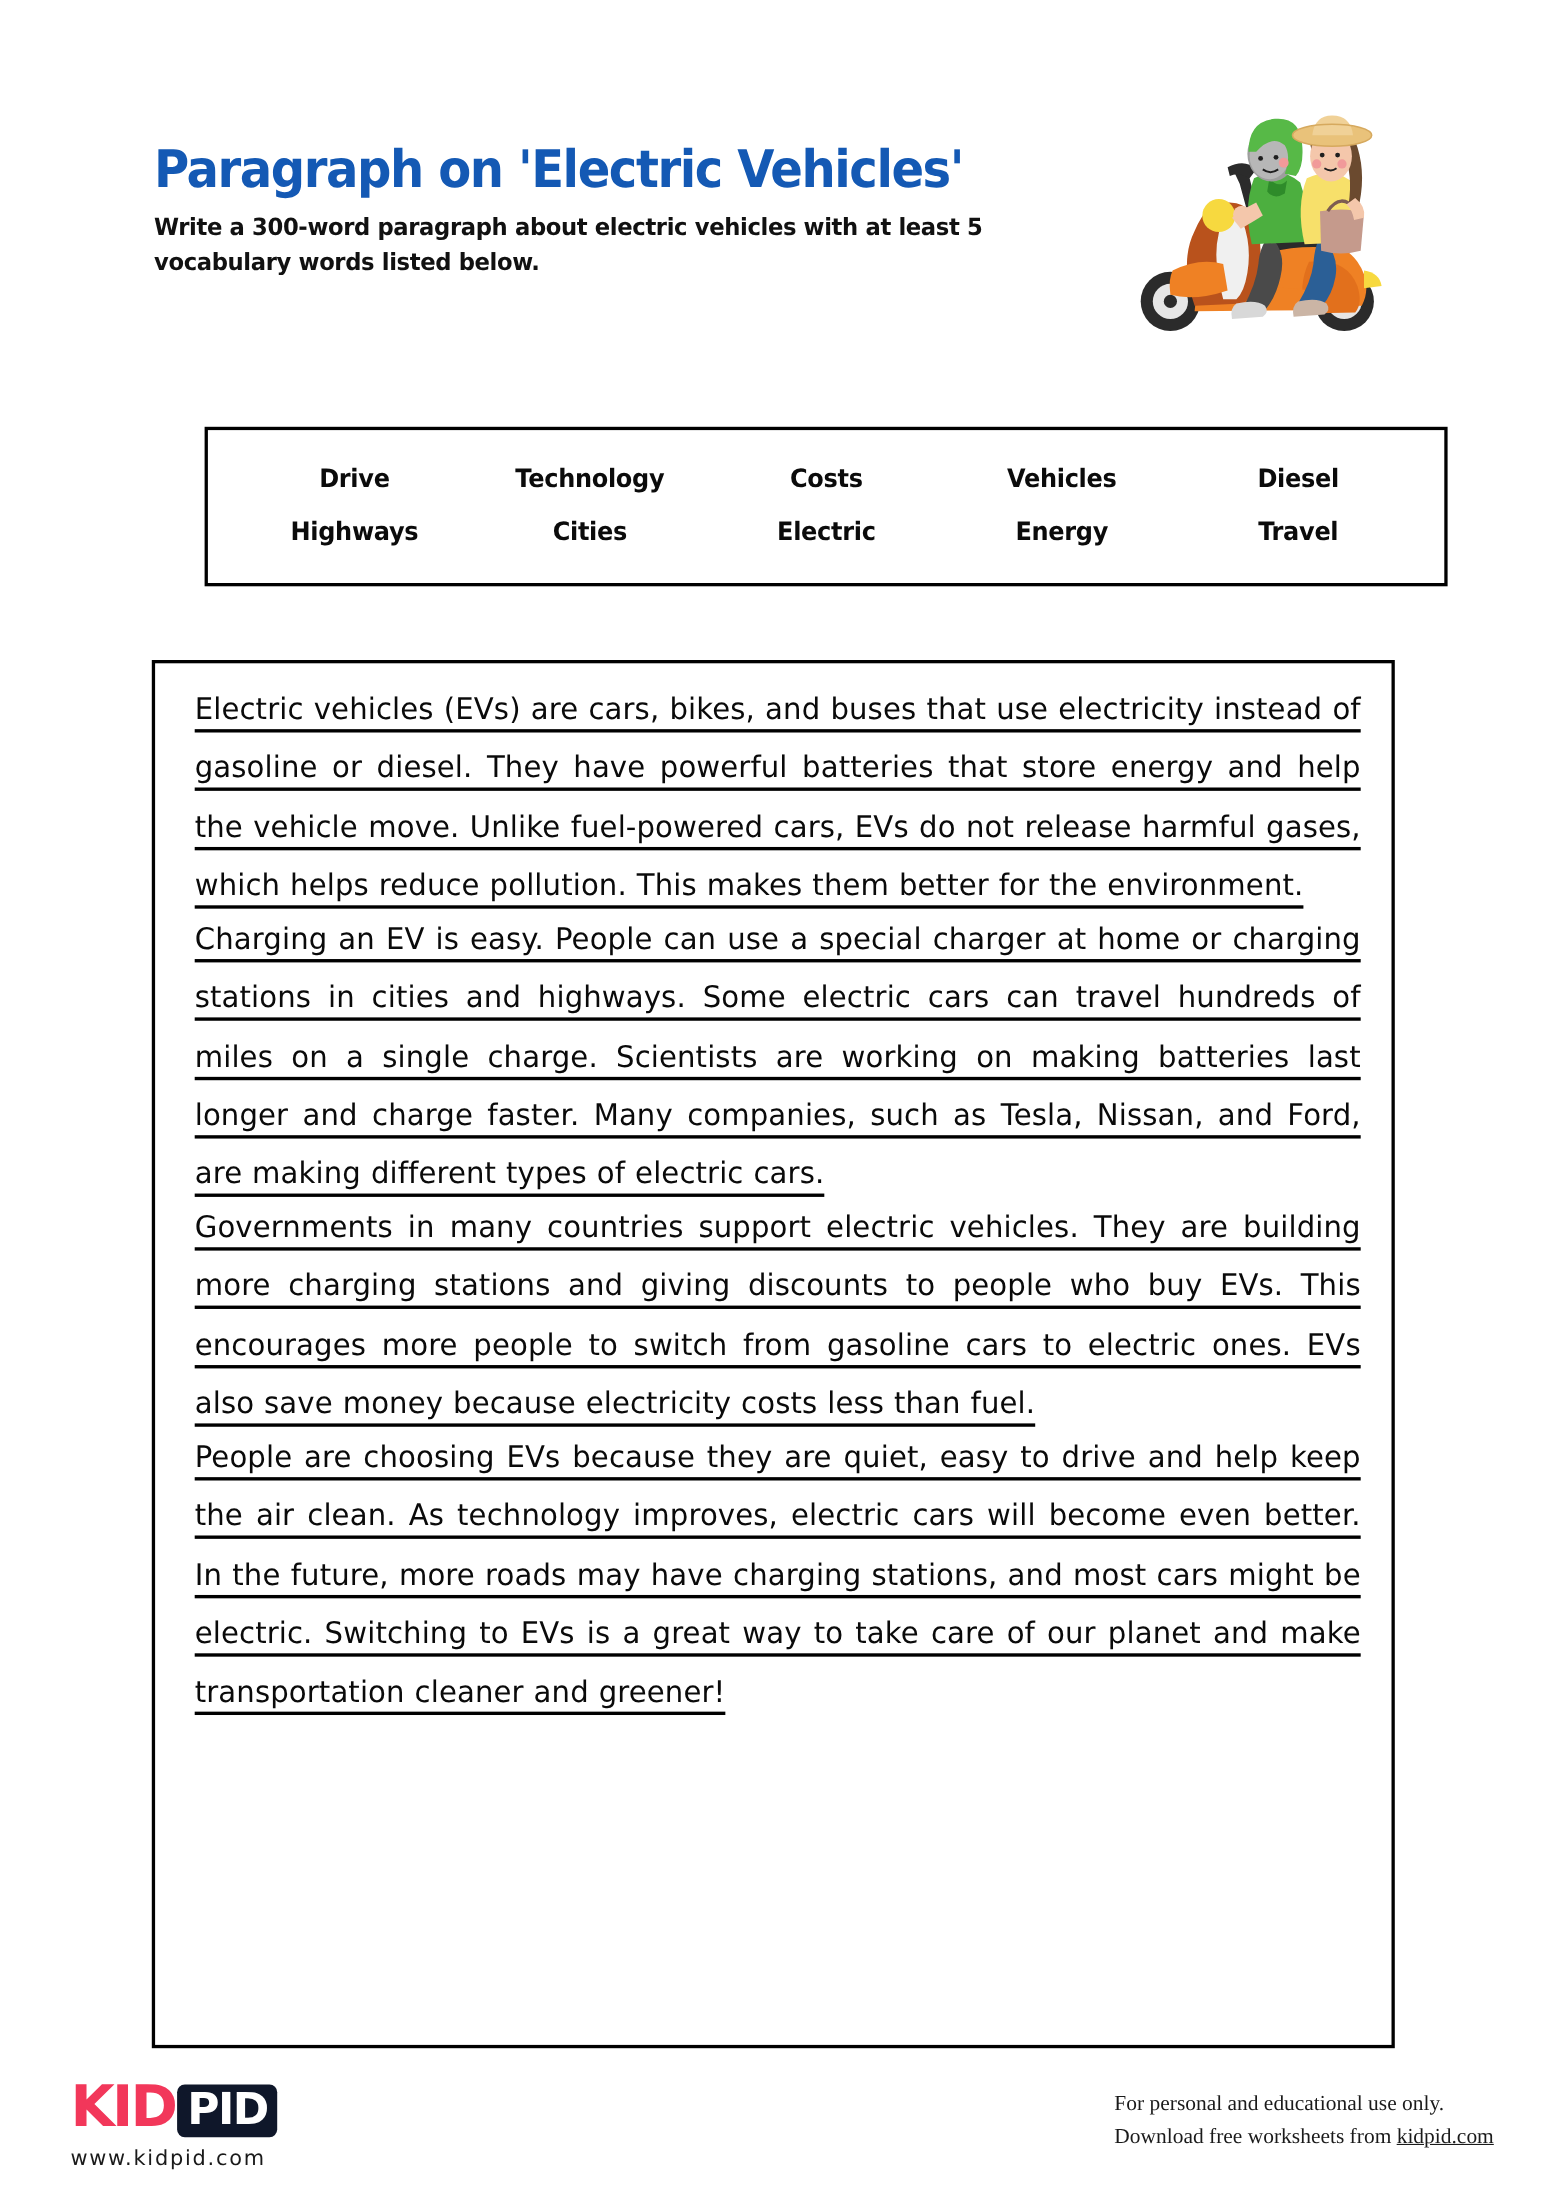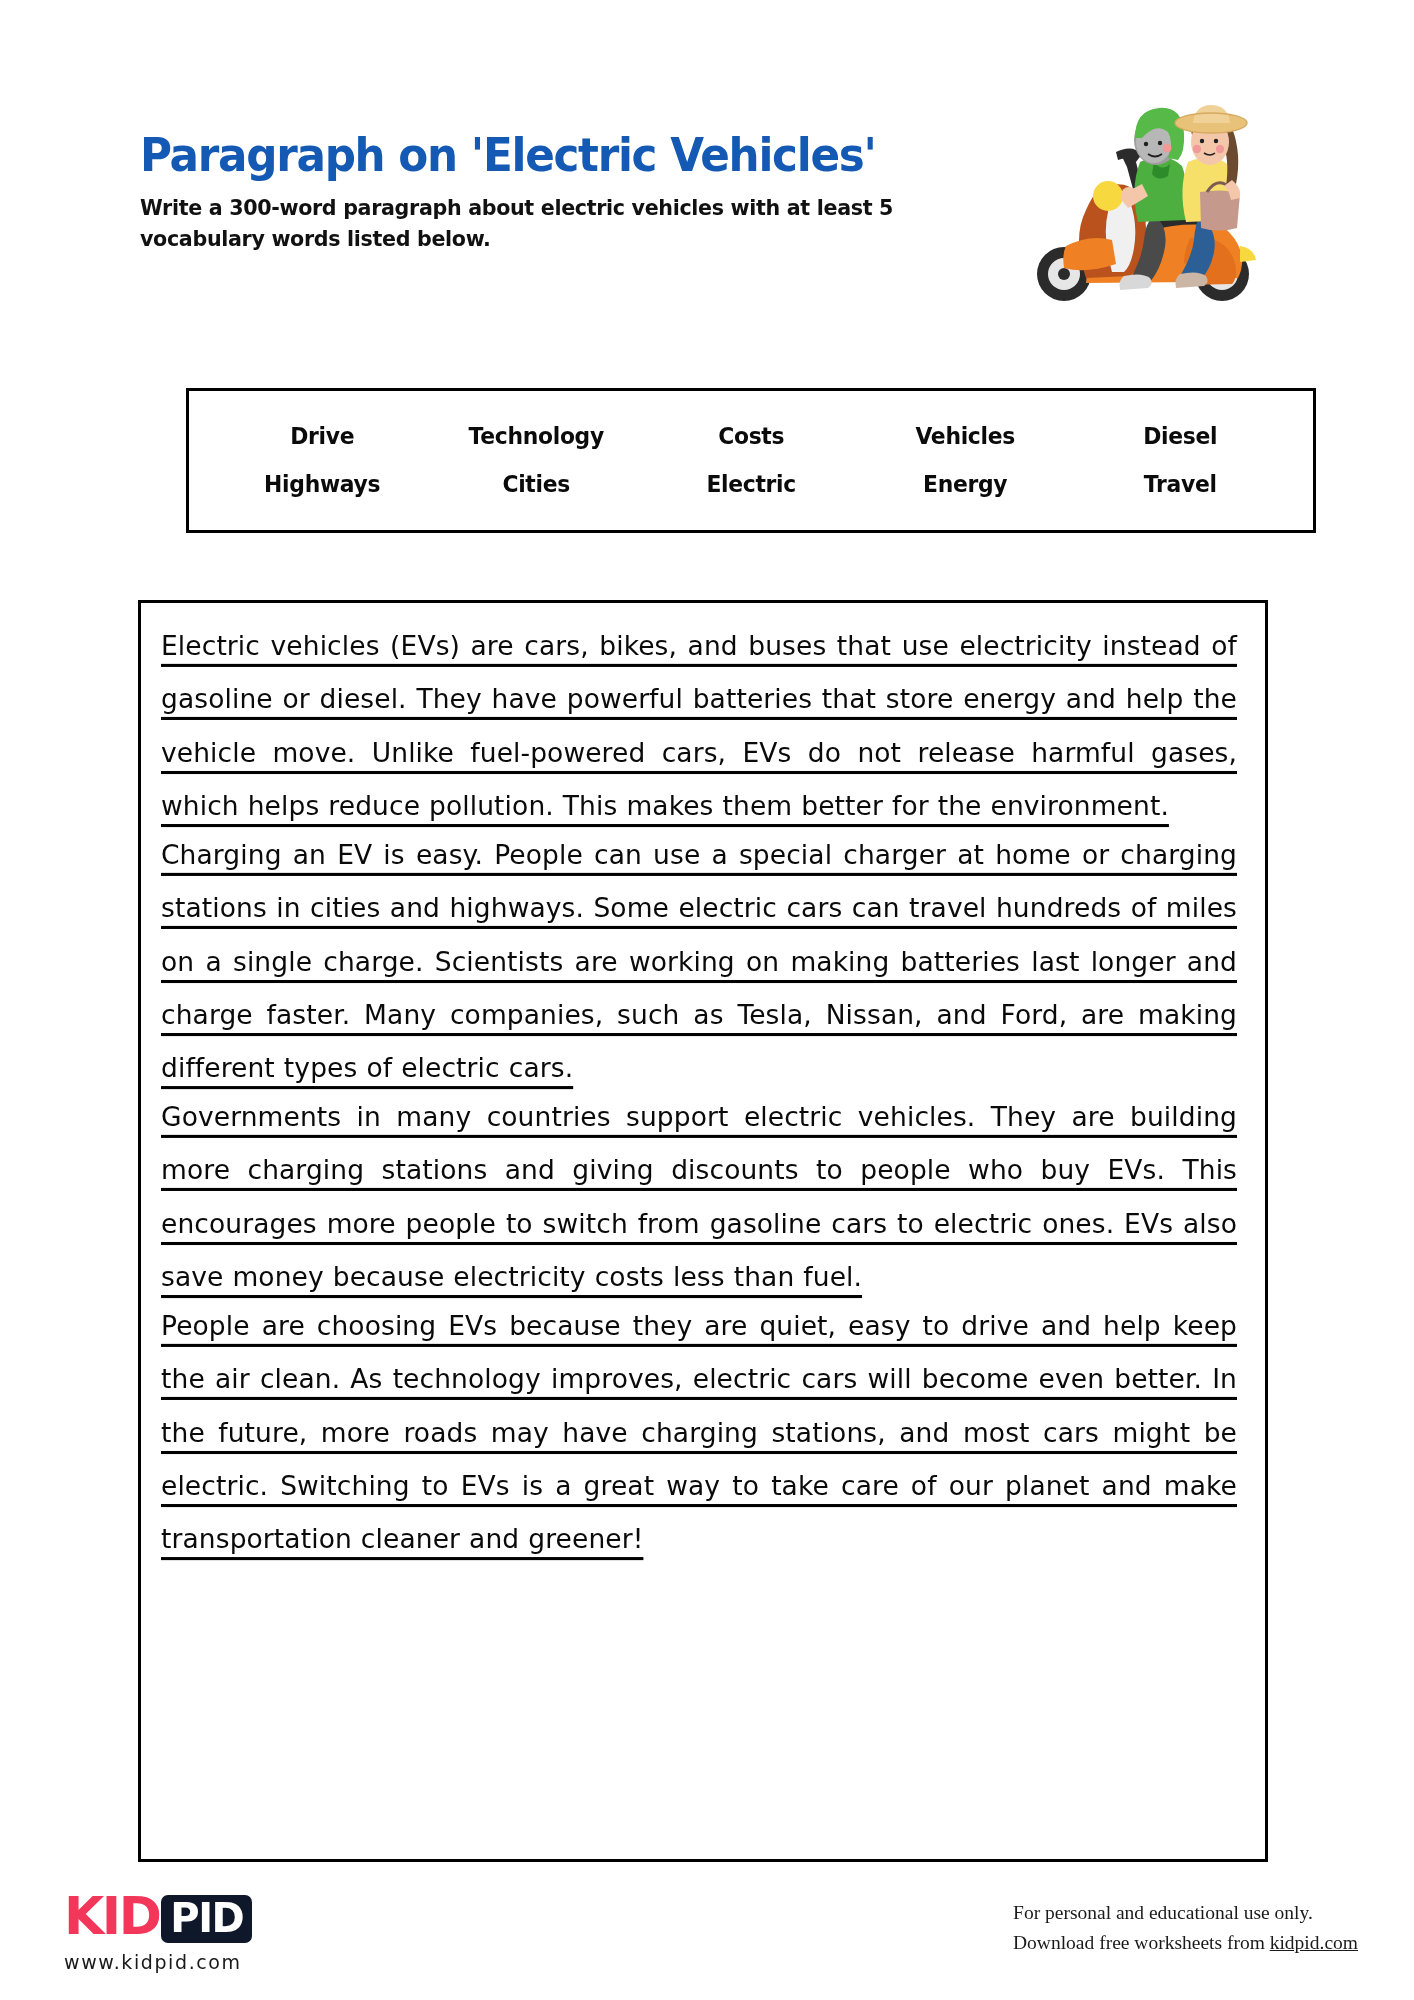--- a/index.html
+++ b/index.html
@@ -98,21 +98,21 @@
   }
 
   
   .answer-box {
     position: absolute;
     left: 138px;
     top: 600px;
     width: 1130px;
     height: 1262px;
     border: 3px solid #000000;
-    padding: 16px 28px 10px 20px;
+    padding: 16px 28px 10px 36px;
     overflow: hidden;
   }
   .para {
     font-family: "DejaVu Sans", sans-serif;
     font-size: 26.5px;
     font-weight: 400;
     color: #0a0a0a;
     line-height: 52.3px;
     text-align: justify;
     text-align-last: left;

